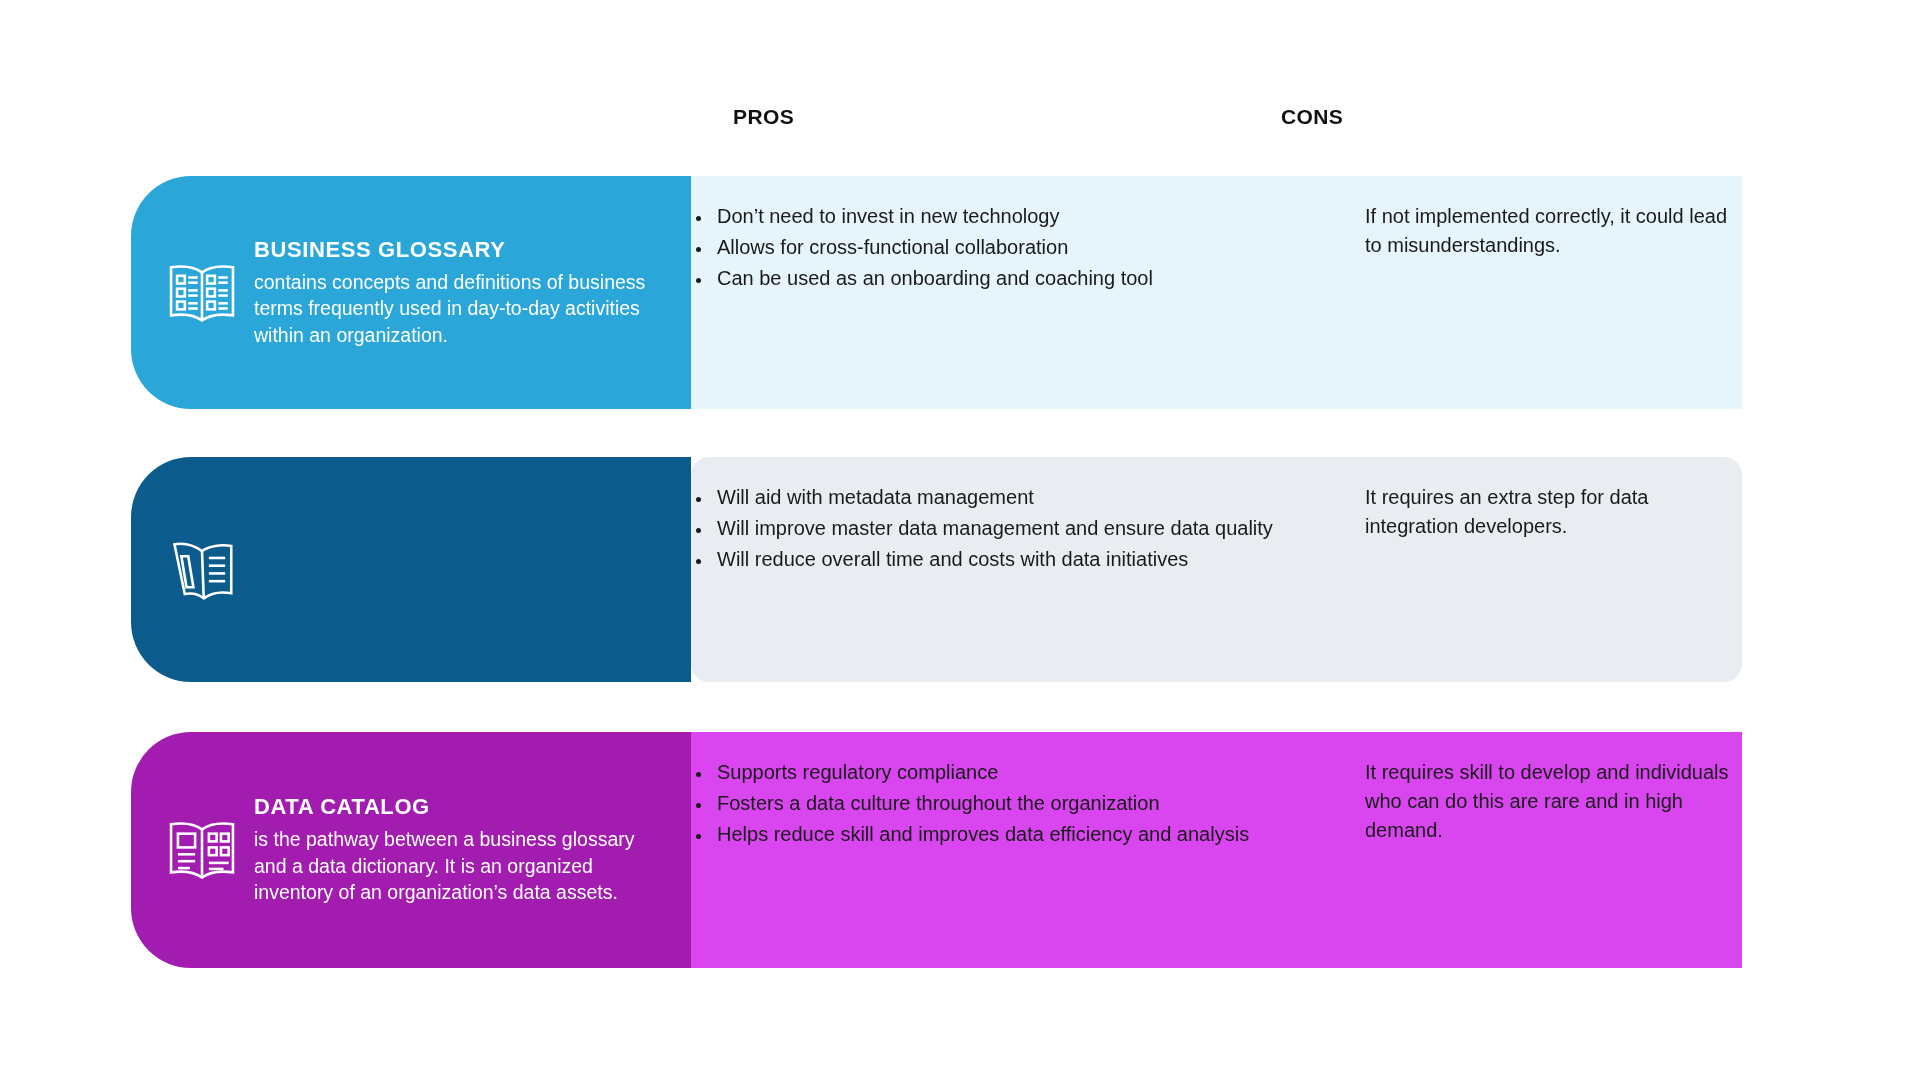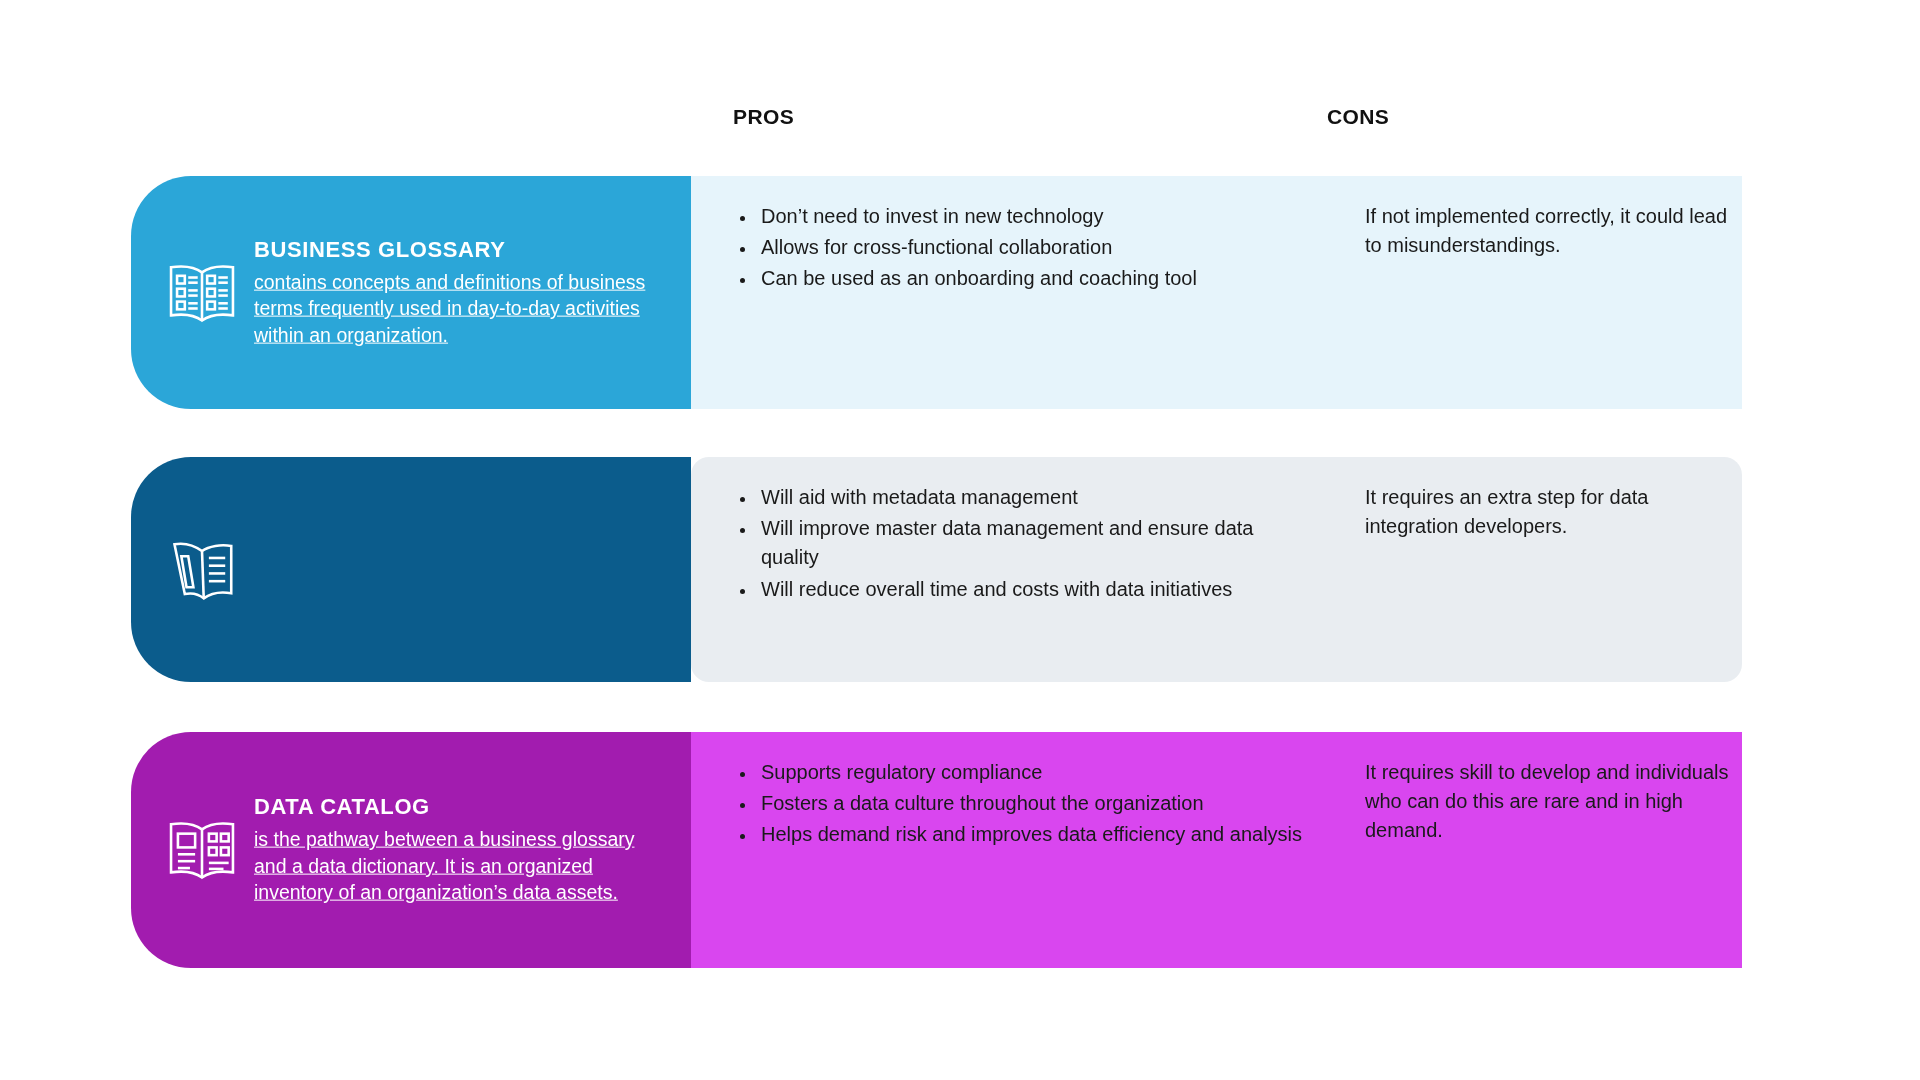--- a/index.html
+++ b/index.html
@@ -30,21 +30,21 @@
     height: 30px;
   }
   .col-header {
     position: absolute;
     font-size: 21px;
     font-weight: bold;
     letter-spacing: 0.4px;
     color: #111111;
   }
   .col-header.pros { left: 733px; }
-  .col-header.cons { left: 1327px; }
+  .col-header.cons { left: 1281px; }
 
   
   .row {
     position: absolute;
     left: 131px;
     width: 1611px;
     display: flex;
     align-items: stretch;
   }
   .row-1 { top: 176px; height: 233px; }
@@ -81,34 +81,32 @@
     font-weight: bold;
     letter-spacing: 0.6px;
     margin: 0 0 7px 0;
     line-height: 1.1;
   }
   .panel-desc {
     font-size: 19.5px;
     line-height: 1.36;
     margin: 0;
     font-weight: 400;
-    text-decoration: underline;
   }
 
   
   .content-panel {
     flex: 1 1 auto;
     display: flex;
     box-sizing: border-box;
     padding: 26px 0 22px 0;
   }
   .pros-col {
     flex: 0 0 630px;
     box-sizing: border-box;
-    padding-left: 44px;
     padding-right: 18px;
   }
   .cons-col {
     flex: 1 1 auto;
     box-sizing: border-box;
     padding-left: 44px;
   }
 
   ul.pros-list {
     margin: 0;
@@ -238,21 +236,21 @@
       <div class="text-wrap">
         <p class="panel-title">DATA CATALOG</p>
         <p class="panel-desc">is the pathway between a business glossary and a data dictionary. It is an organized inventory of an organization’s data assets.</p>
       </div>
     </div>
     <div class="content-panel" style="background:#d946ef;">
       <div class="pros-col">
         <ul class="pros-list">
           <li>Supports regulatory compliance</li>
           <li>Fosters a data culture throughout the organization</li>
-          <li>Helps demand risk and improves data efficiency and analysis</li>
+          <li>Helps reduce skill and improves data efficiency and analysis</li>
         </ul>
       </div>
       <div class="cons-col">
         <p class="cons-text">It requires skill to develop and individuals who can do this are rare and in high demand.</p>
       </div>
     </div>
   </div>
 
 </div>
 

